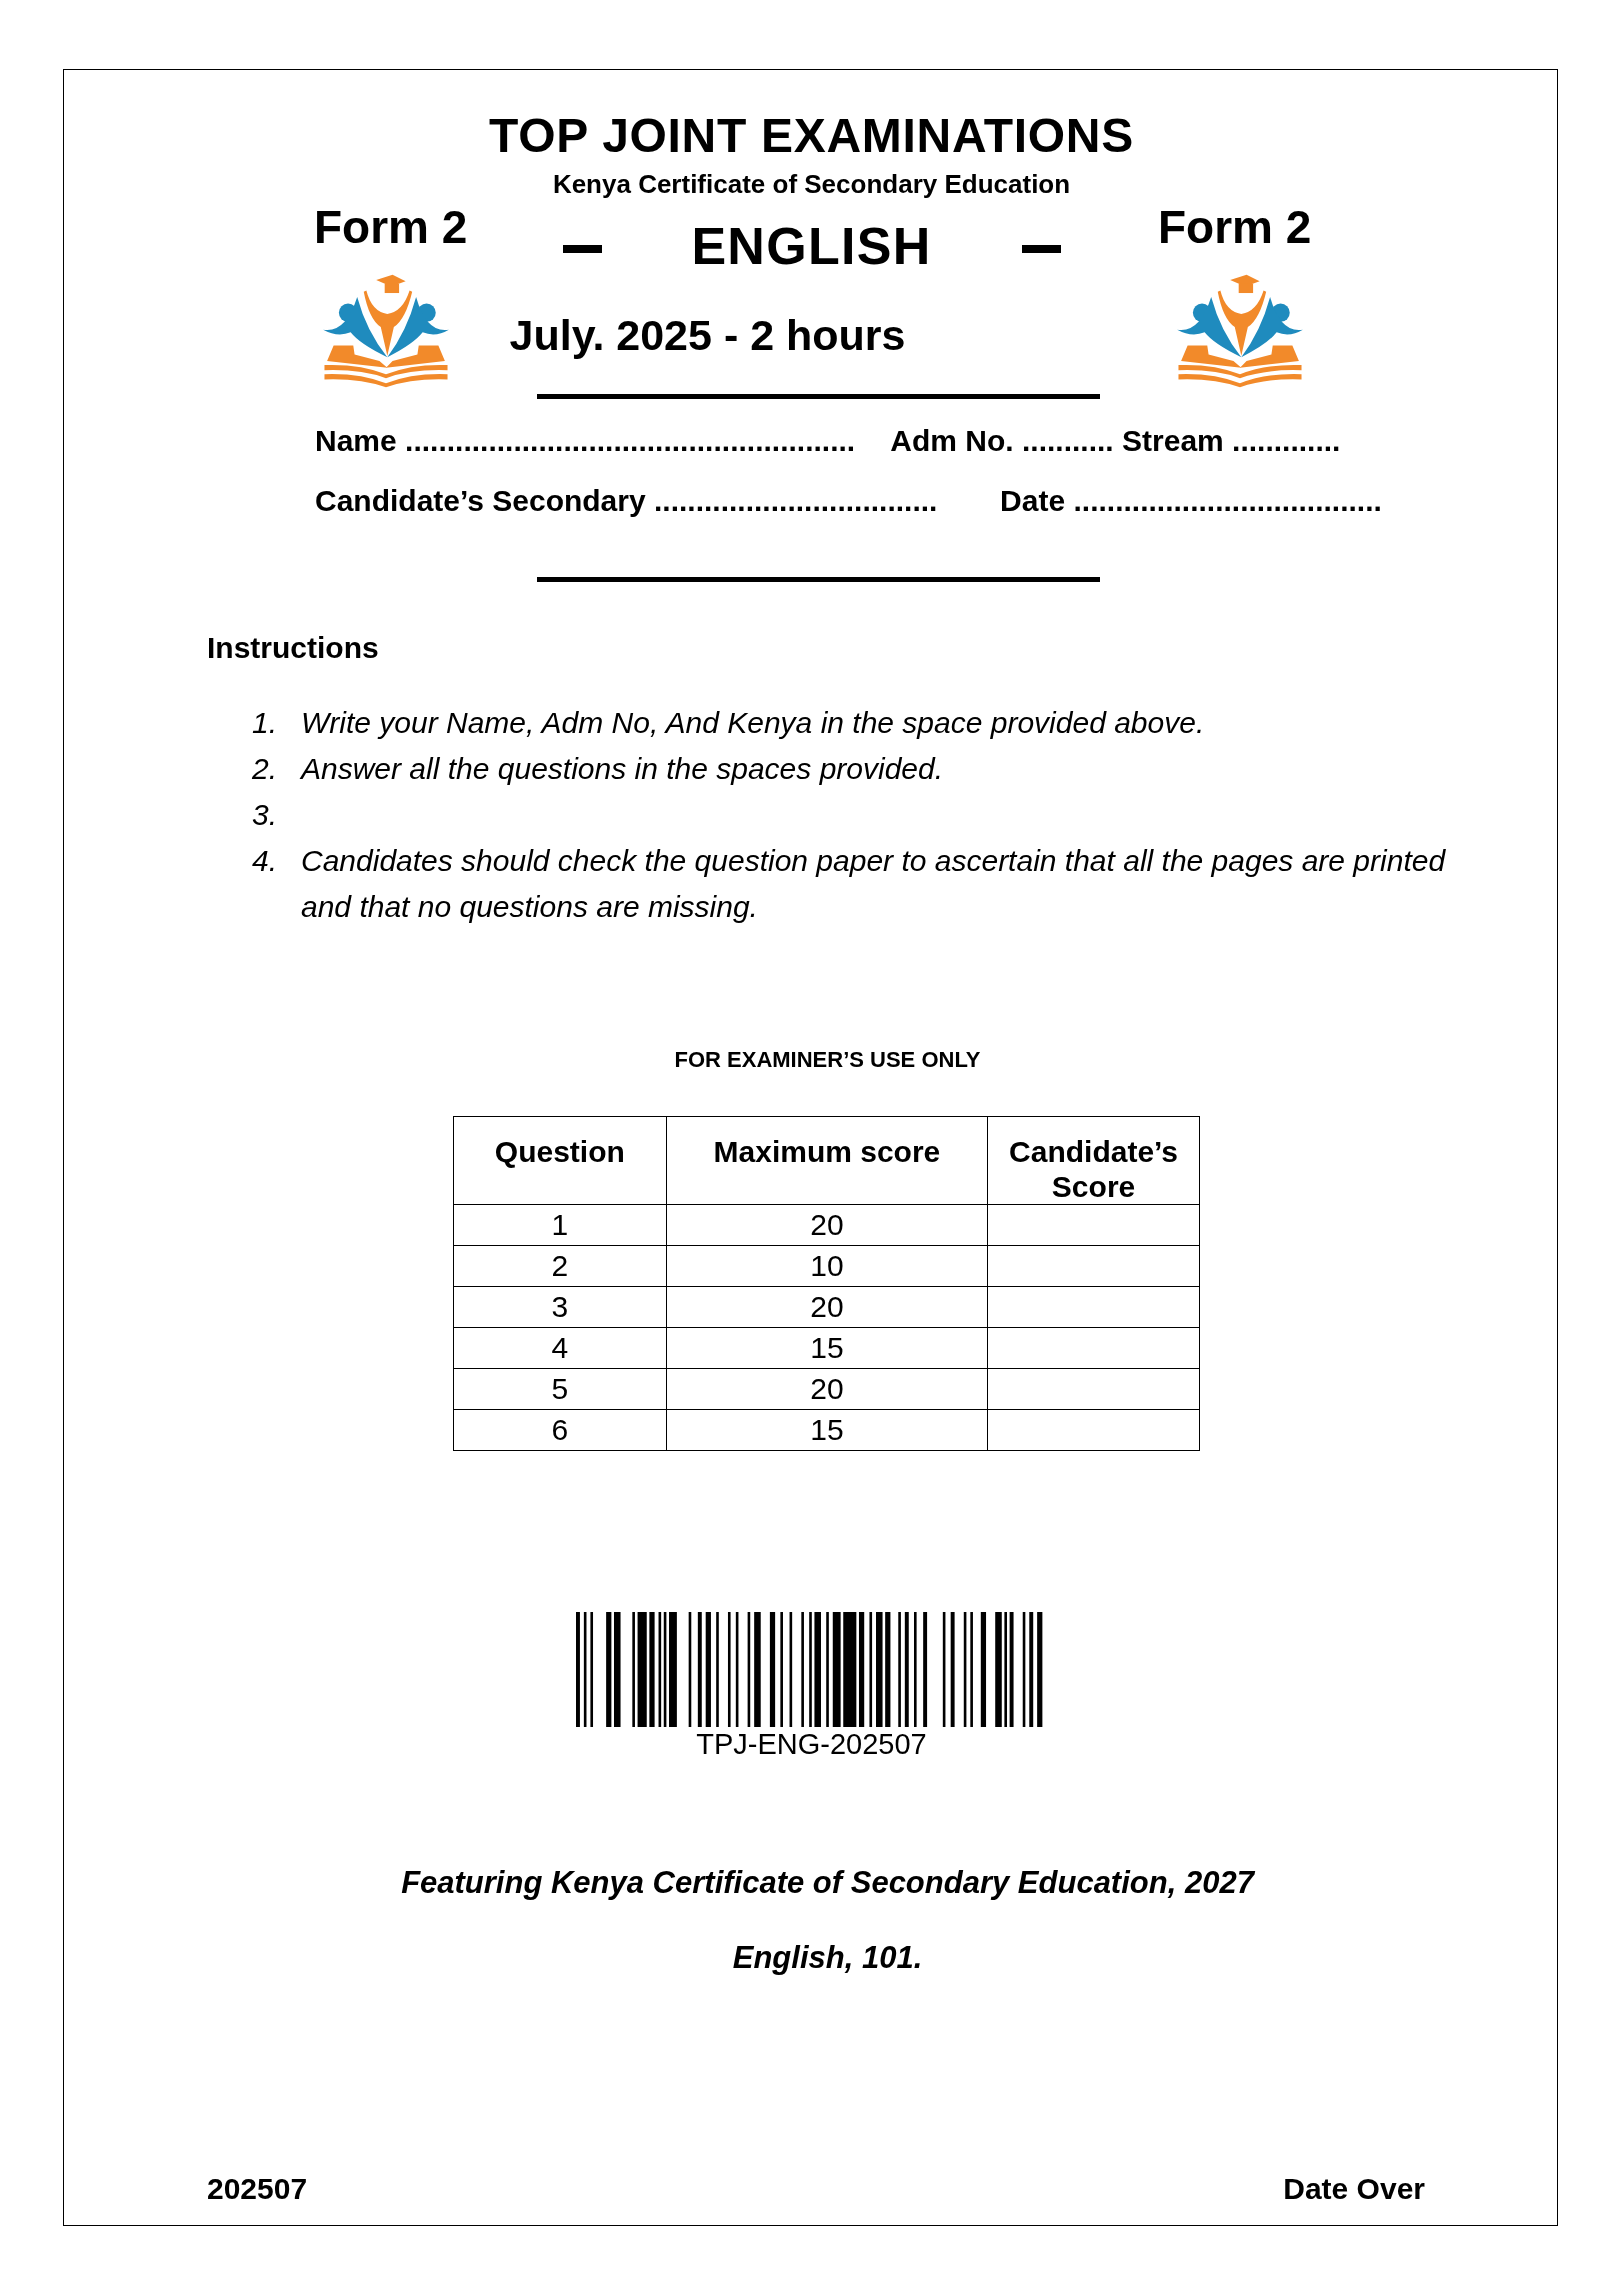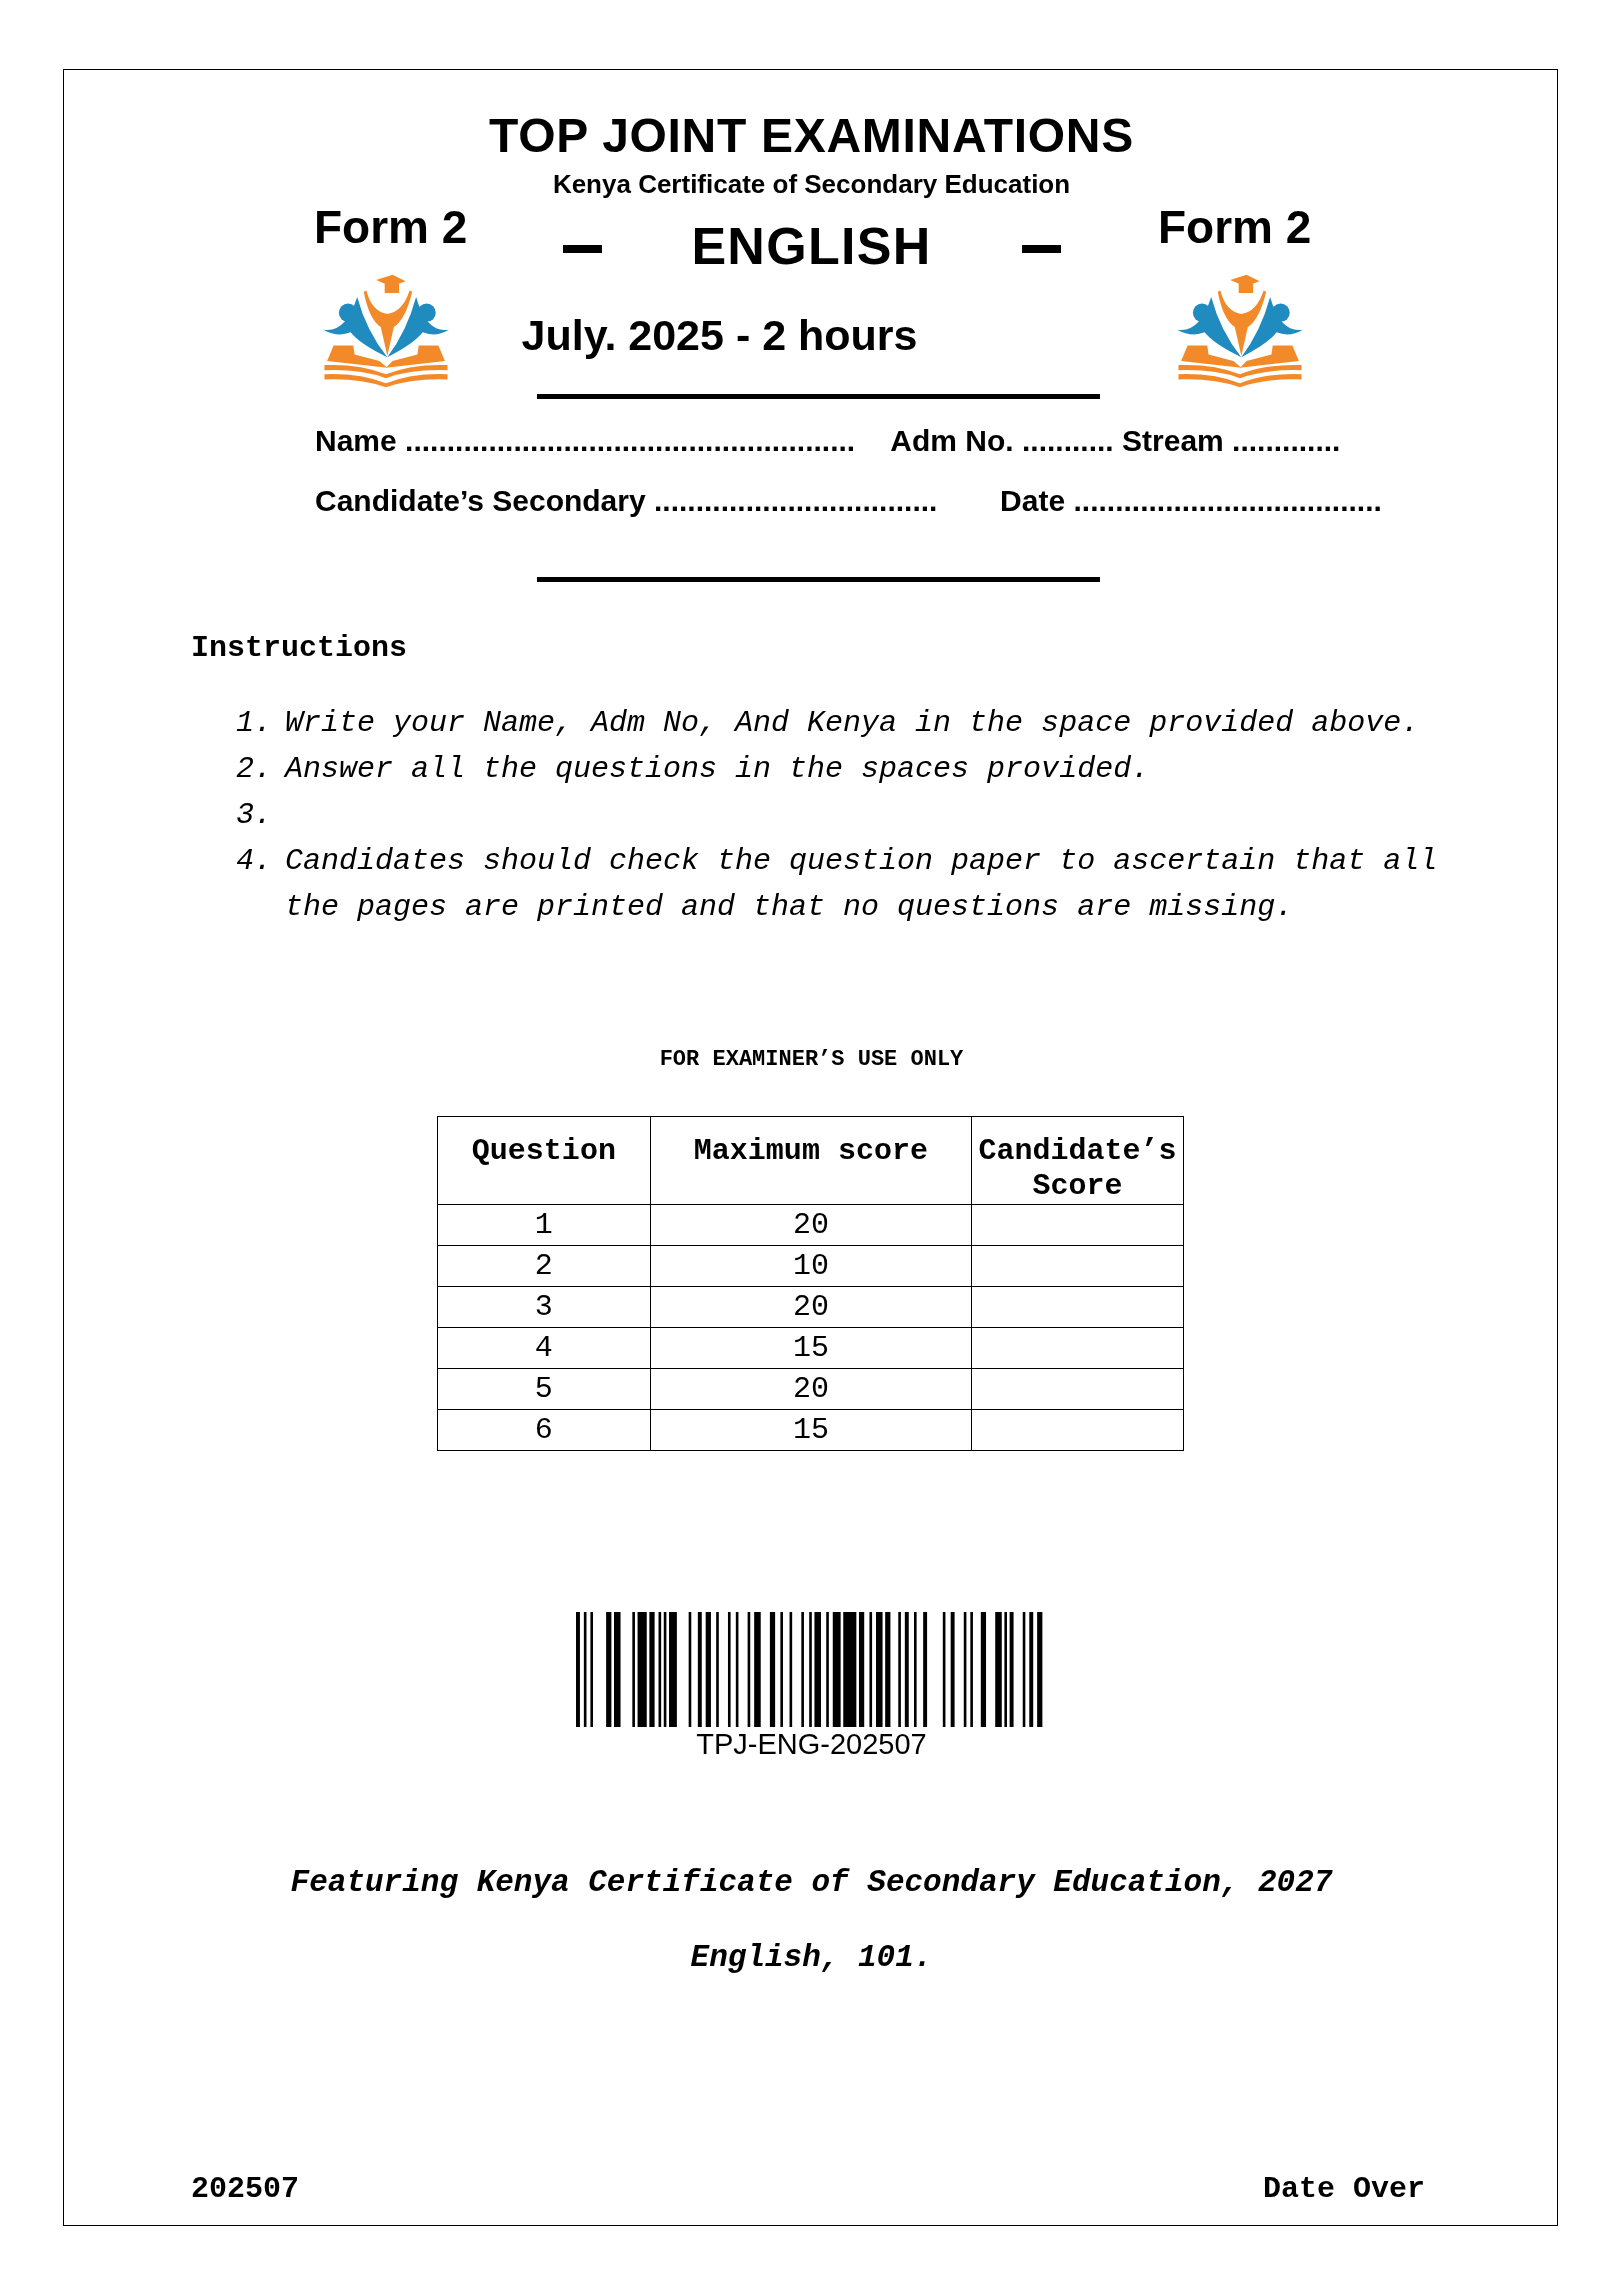--- a/index.html
+++ b/index.html
@@ -1,32 +1,32 @@
 <!DOCTYPE html>
 <html style="font-size:10.5px"><head>
 <meta charset="utf-8">
 <style>
   html, body { margin:0; padding:0; background:#ffffff; }
   body { width:1623px; height:2295px; position:relative; overflow:hidden; color:#000; }
   .frame { position:absolute; left:63px; top:69px; width:1495px; height:2157px; border:1.3px solid #000; box-sizing:border-box; }
   .sans { font-family:"Liberation Sans", "DejaVu Sans", sans-serif; }
-  .serif { font-family:Liberation Mono, monospace; }
+  .serif { font-family:Liberation Sans, sans-serif;margin-left:16px; }
   .abs { position:absolute; }
   .center { text-align:center; }
 
   .title { left:0; width:1623px; top:108px; font-size:48px; font-weight:bold; letter-spacing:0.7px; }
   .subtitle { left:0; width:1623px; top:169px; font-size:26px; font-weight:bold; }
   .form-left { left:314px; top:200px; font-size:46px; font-weight:bold; }
   .form-right { left:1158px; top:200px; font-size:46px; font-weight:bold; }
   .dash-left { left:563px; top:245px; width:39px; height:7.9px; background:#000; }
   .dash-right { left:1022px; top:245px; width:39px; height:7.9px; background:#000; }
   .subject { left:0; width:1623px; top:216px; font-size:52px; font-weight:bold; letter-spacing:1.3px; }
   .logo-left { left:314px; top:272px; width:144px; height:118px; }
   .logo-right { left:1168px; top:272px; width:144px; height:118px; }
-  .dateline { left:12px; width:1415px; top:311px; font-size:43px; font-weight:bold; }
+  .dateline { left:0; width:1415px; top:311px; font-size:43px; font-weight:bold; }
   .rule1 { left:537px; top:394px; width:563px; height:4.6px; background:#000; }
   .rule2 { left:537px; top:577px; width:563px; height:4.6px; background:#000; }
 
   .field-row { font-size:30px; font-weight:bold; white-space:nowrap; }
   .row1 { left:315px; top:424px; }
   .row2 { left:315px; top:484px; }
   .gap { display:inline-block; }
 
   .instructions-head { left:191px; top:631px; font-size:30px; font-weight:bold; }
   .inst-list { left:236px; top:700px; width:1204px; font-size:30px; font-style:italic; line-height:46px; }

